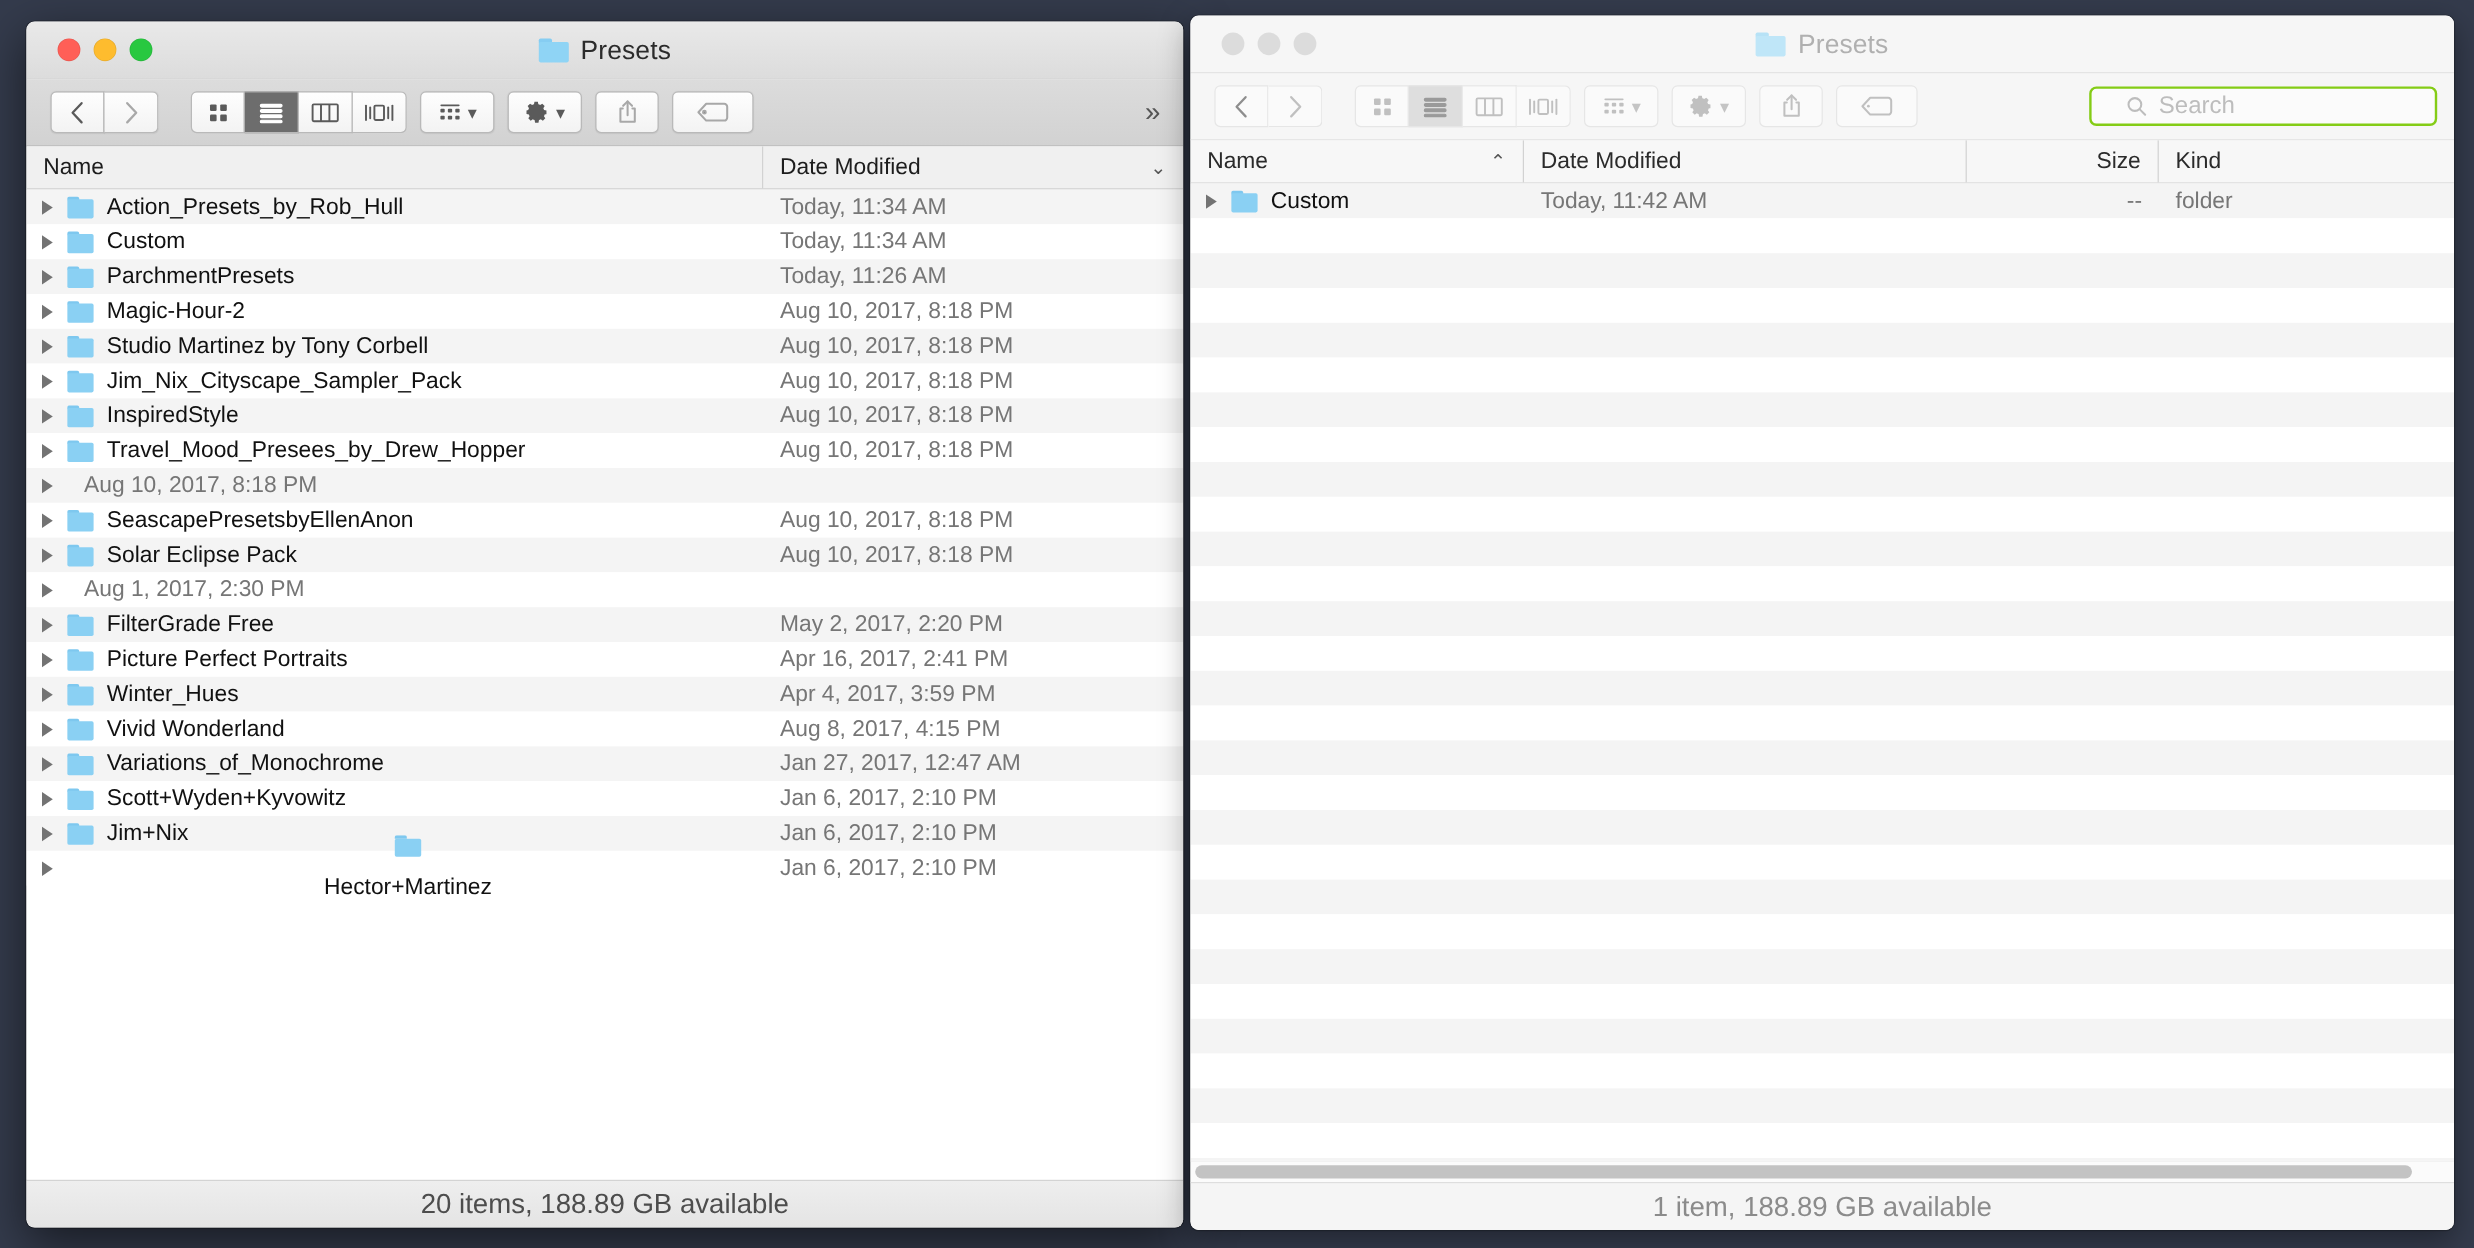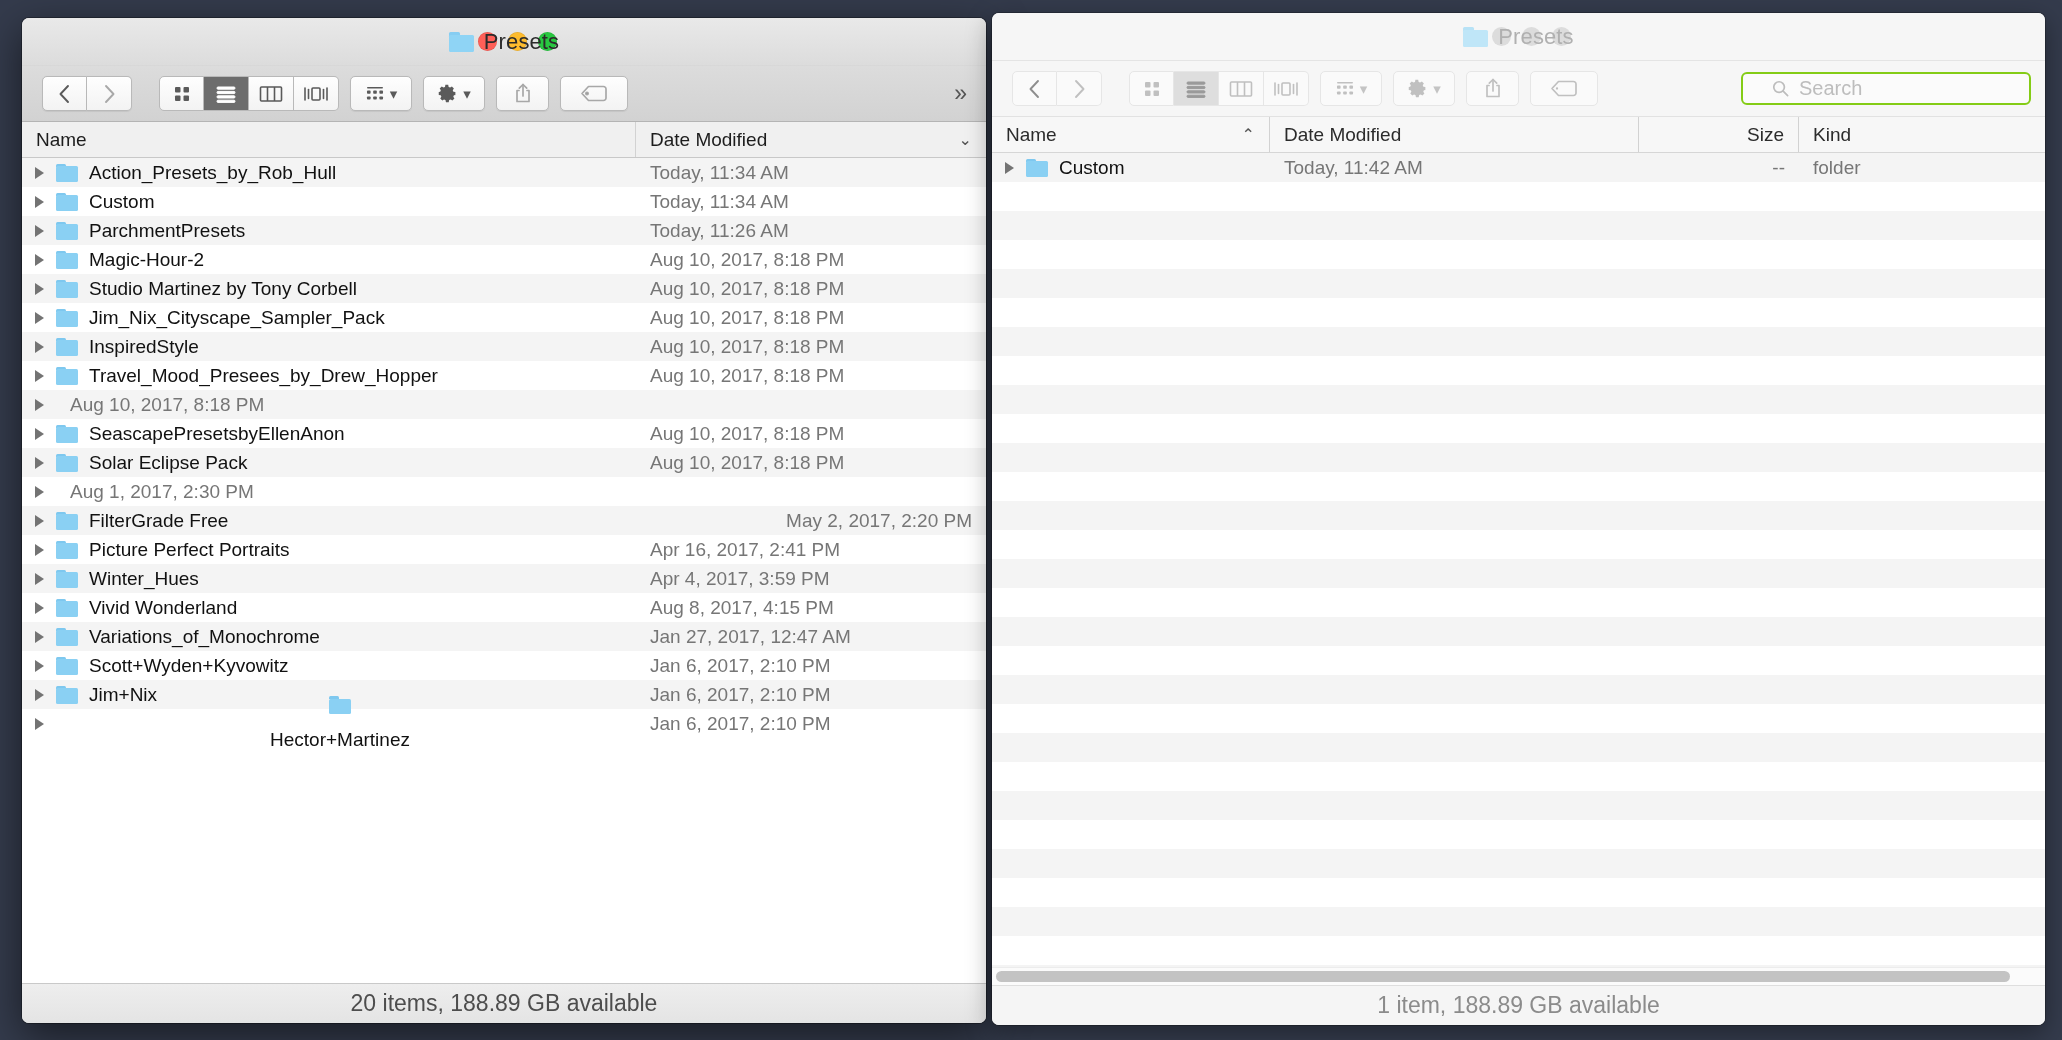--- a/index.html
+++ b/index.html
@@ -31,21 +31,20 @@
   }
 
   
   .titlebar {
     position: relative;
     height: 48px;
     flex: 0 0 48px;
     display: flex;
     align-items: center;
     border-bottom: 1px solid rgba(0,0,0,.07);
-    justify-content: center;
   }
   .active .titlebar {
     background: linear-gradient(to bottom, #e9e9e9 0%, #dcdcdc 100%);
   }
   .inactive .titlebar {
     background: #f6f6f6;
   }
 
   .traffic { display: flex; gap: 11px; margin-left: 26px; }
   .light { width: 19px; height: 19px; border-radius: 50%; }
@@ -573,21 +572,21 @@
         <div class="disclosure">
           <div class="tri"></div>
         </div>
         <div class="namecell" style="width: 580px;">
           <div class="folder-sm">
             <div class="tab"></div>
             <div class="body"></div>
           </div>
           <span>FilterGrade Free</span>
         </div>
-        <div class="datecell" style="flex: 1 1 0%; text-align: right;">May 2, 2017, 2:20 PM</div>
+        <div class="datecell" style="flex: 1 1 0%;">May 2, 2017, 2:20 PM</div>
       </div>
       <div class="row even">
         <div class="disclosure">
           <div class="tri"></div>
         </div>
         <div class="namecell" style="width: 580px;">
           <div class="folder-sm">
             <div class="tab"></div>
             <div class="body"></div>
           </div>

